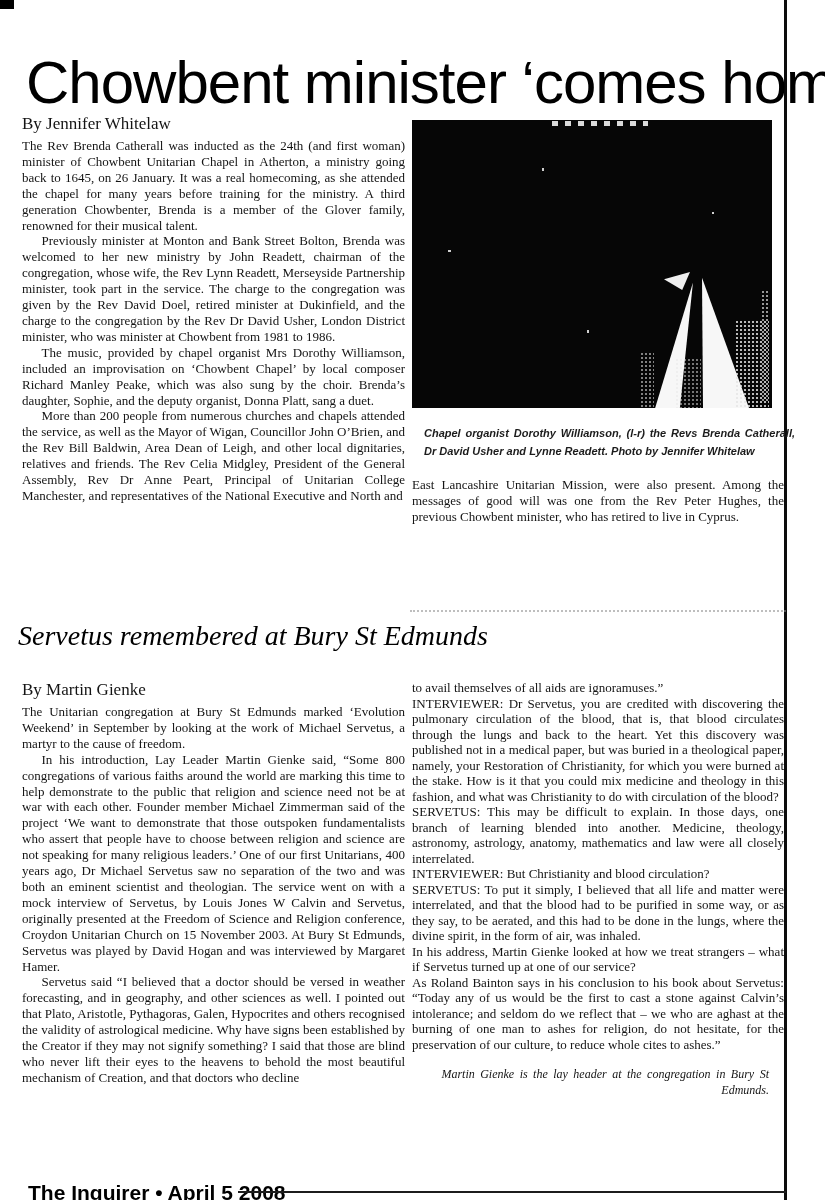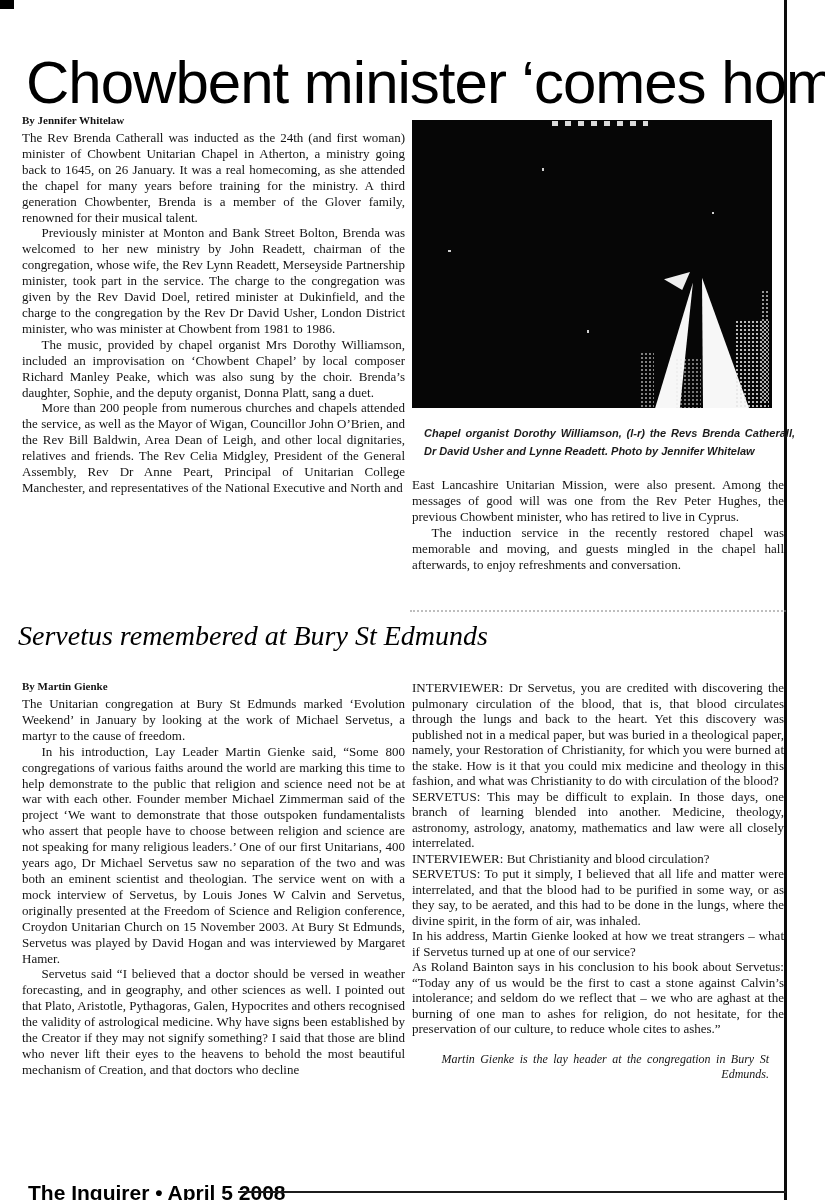--- a/index.html
+++ b/index.html
@@ -7,21 +7,21 @@
          font-family:"Liberation Serif","DejaVu Serif",serif; color:#141414; }
   .page { position:relative; width:825px; height:1200px; background:#ffffff; }
 
   .corner-mark { position:absolute; left:0; top:0; width:14px; height:9px; background:#000; }
   .right-rule  { position:absolute; left:784px; top:0; width:3px; height:1200px; background:#0c0c0c; }
 
   .headline1 { position:absolute; left:26px; top:48px; width:764px; margin:0;
                font-family:"Liberation Sans","DejaVu Sans",sans-serif;
                font-size:60px; font-weight:400; letter-spacing:-1px; color:#000; white-space:nowrap; }
 
-  .byline { margin:0 0 4px 0; font-size:11px; font-weight:bold; }
+  .byline { margin:0 0 4px 0; font-size:17px; font-weight:normal; }
 
   .body-par { margin:0; font-size:13px; line-height:15.9px; text-align:justify;
               text-indent:1.5em; }
   .body-par.first, .body-par.flush { text-indent:0; }
 
   .a1col1 { position:absolute; left:22px; top:114px; width:383px; }
   .a1col2 { position:absolute; left:412px; top:477px; width:372px; }
 
   .photo { position:absolute; left:412px; top:120px; width:360px; height:288px;
            background:#060606; overflow:hidden; }
@@ -100,35 +100,35 @@
     <div class="dot d1"></div>
     <div class="dot d2"></div>
     <div class="dot d3"></div>
     <div class="dot d4"></div>
   </div>
 
   <p class="caption">Chapel organist Dorothy Williamson, (l-r) the Revs Brenda Catherall, Dr David Usher and Lynne Readett. Photo by Jennifer Whitelaw</p>
 
   <div class="a1col2">
     <p class="body-par first">East Lancashire Unitarian Mission, were also present. Among the messages of good will was one from the Rev Peter Hughes, the previous Chowbent minister, who has retired to live in Cyprus.</p>
-    <p class="body-par">The induction service in the recently restored chapel was memorable and moving, and guests mingled in the chapel hall afterwards, to enjoy refreshments and conversation.</p>
   </div>
 
   <div class="divider"></div>
 
   <h2 class="headline2">Servetus remembered at Bury St Edmunds</h2>
 
   <div class="a2col1">
     <p class="byline">By Martin Gienke</p>
-    <p class="body-par first">The Unitarian congregation at Bury St Edmunds marked ‘Evolution Weekend’ in January by looking at the work of Michael Servetus, a martyr to the cause of freedom.</p>
+    <p class="body-par first">The Unitarian congregation at Bury St Edmunds marked ‘Evolution Weekend’ in September by looking at the work of Michael Servetus, a martyr to the cause of freedom.</p>
     <p class="body-par">In his introduction, Lay Leader Martin Gienke said, “Some 800 congregations of various faiths around the world are marking this time to help demonstrate to the public that religion and science need not be at war with each other. Founder member Michael Zimmerman said of the project ‘We want to demonstrate that those outspoken fundamentalists who assert that people have to choose between religion and science are not speaking for many religious leaders.’ One of our first Unitarians, 400 years ago, Dr Michael Servetus saw no separation of the two and was both an eminent scientist and theologian. The service went on with a mock interview of Servetus, by Louis Jones W Calvin and Servetus, originally presented at the Freedom of Science and Religion conference, Croydon Unitarian Church on 15 November 2003. At Bury St Edmunds, Servetus was played by David Hogan and was interviewed by Margaret Hamer.</p>
     <p class="body-par">Servetus said “I believed that a doctor should be versed in weather forecasting, and in geography, and other sciences as well. I pointed out that Plato, Aristotle, Pythagoras, Galen, Hypocrites and others recognised the validity of astrological medicine. Why have signs been established by the Creator if they may not signify something? I said that those are blind who never lift their eyes to the heavens to behold the most beautiful mechanism of Creation, and that doctors who decline</p>
   </div>
 
   <div class="a2col2">
+    <p class="body-par flush">to avail themselves of all aids are ignoramuses.”</p>
     <p class="body-par flush">INTERVIEWER: Dr Servetus, you are credited with discovering the pulmonary circulation of the blood, that is, that blood circulates through the lungs and back to the heart. Yet this discovery was published not in a medical paper, but was buried in a theological paper, namely, your Restoration of Christianity, for which you were burned at the stake. How is it that you could mix medicine and theology in this fashion, and what was Christianity to do with circulation of the blood?</p>
     <p class="body-par flush">SERVETUS: This may be difficult to explain. In those days, one branch of learning blended into another. Medicine, theology, astronomy, astrology, anatomy, mathematics and law were all closely interrelated.</p>
     <p class="body-par flush">INTERVIEWER: But Christianity and blood circulation?</p>
     <p class="body-par flush">SERVETUS: To put it simply, I believed that all life and matter were interrelated, and that the blood had to be purified in some way, or as they say, to be aerated, and this had to be done in the lungs, where the divine spirit, in the form of air, was inhaled.</p>
     <p class="body-par flush">In his address, Martin Gienke looked at how we treat strangers – what if Servetus turned up at one of our service?</p>
     <p class="body-par flush">As Roland Bainton says in his conclusion to his book about Servetus: “Today any of us would be the first to cast a stone against Calvin’s intolerance; and seldom do we reflect that – we who are aghast at the burning of one man to ashes for religion, do not hesitate, for the preservation of our culture, to reduce whole cites to ashes.”</p>
     <p class="signoff">Martin Gienke is the lay header at the congregation in Bury St Edmunds.</p>
   </div>
 
   <p class="footer">The Inquirer • April 5 2008</p>

